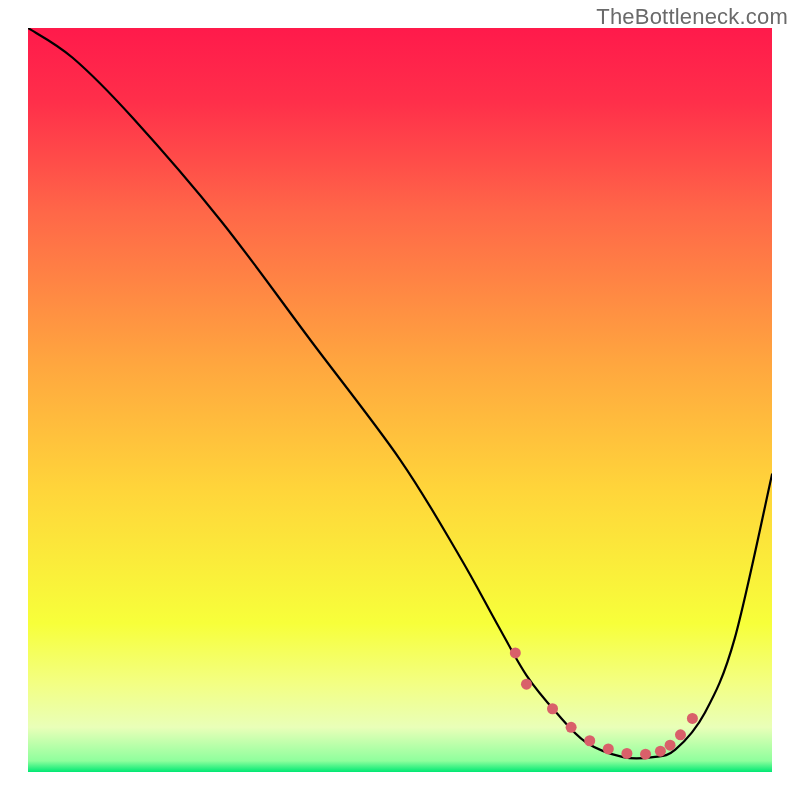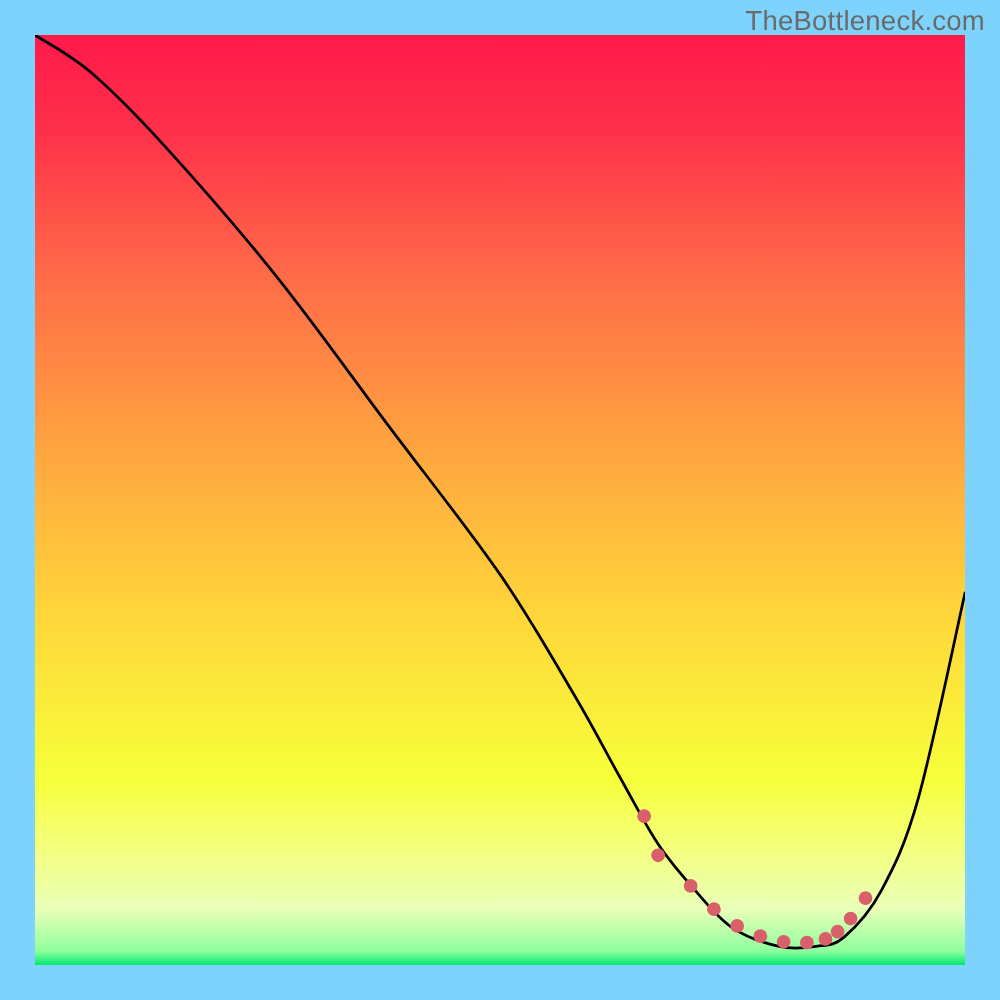--- a/index.html
+++ b/index.html
@@ -8,21 +8,21 @@
     width: 800px;
     height: 800px;
     background: #000;
     font-family: Arial, Helvetica, sans-serif;
     overflow: hidden;
   }
   .stage {
     position: relative;
     width: 800px;
     height: 800px;
-    background: #7dd3fc;
+    background: #ffffff;
   }
   .watermark {
     position: absolute;
     top: 4px;
     right: 12px;
     color: #6a6a6a;
     font-size: 22px;
     font-weight: 400;
     letter-spacing: 0.2px;
     z-index: 10;

